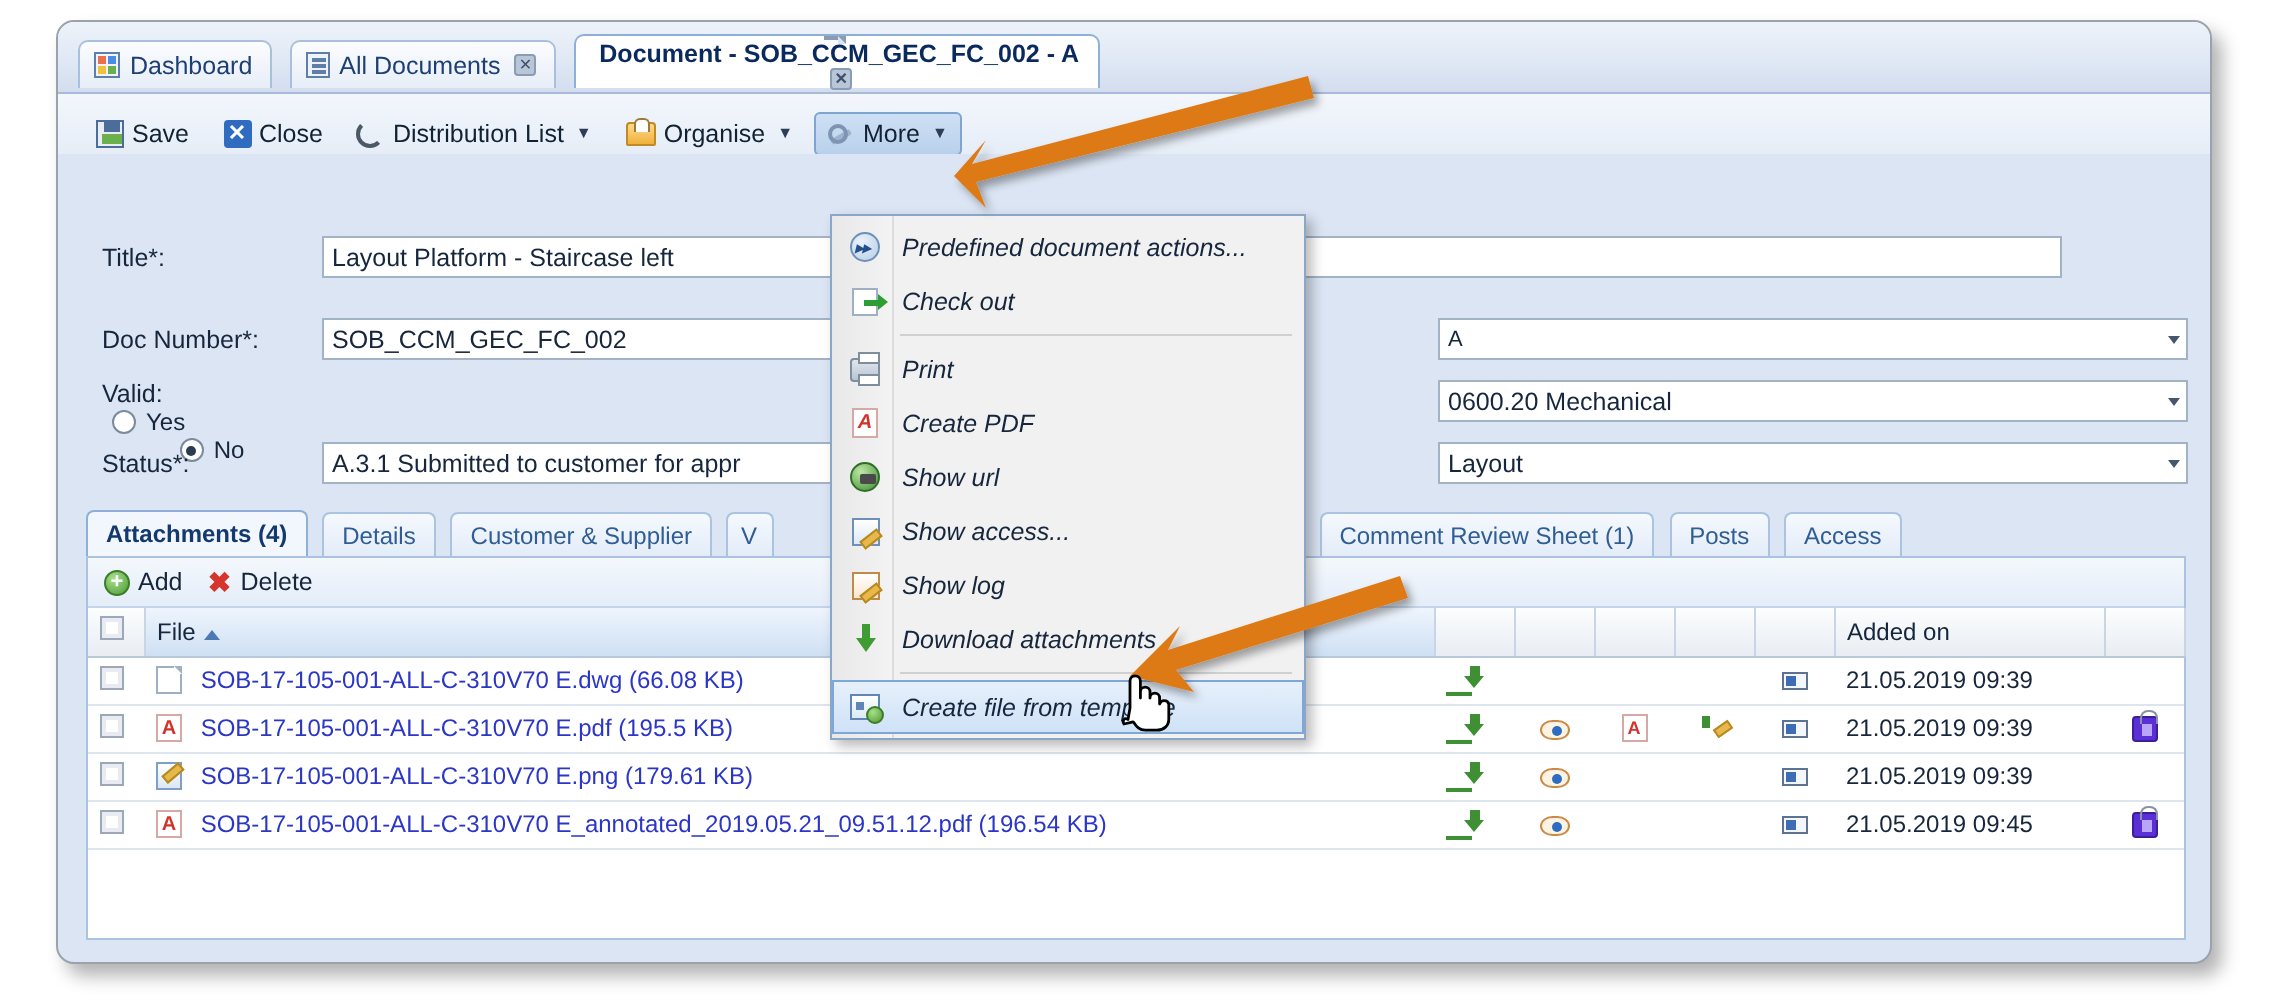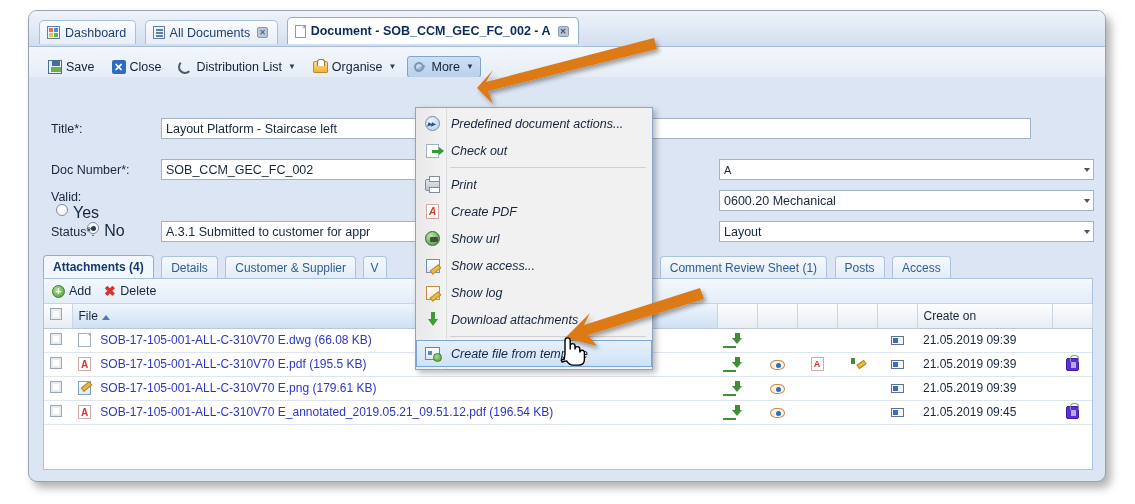--- a/index.html
+++ b/index.html
@@ -44,21 +44,21 @@
     border-bottom: none;
     border-radius: 5px 5px 0 0;
     font-size: 12.5px; color: #1d3f73;
     white-space: nowrap;
     vertical-align: bottom;
   }
   .atab.active {
     background: #ffffff;
     height: 27px; margin-top: 6px;
     border-color: #8fb0d6;
-    font-weight: bold; color: #0a2a5e;
+    font-weight: bold; color: #0a2a5e; flex-direction: column;
   }
   .atab .ttext { margin-left: 5px; }
   .atab .close-x {
     margin-left: 7px; width: 11px; height: 11px;
     background: #b9c6d8; border: 1px solid #8a9cb4;
     color: #40506a; font-size: 8px; line-height: 9px;
     text-align: center; border-radius: 2px;
   }
   .ico { display:inline-block; vertical-align:middle; }
   
@@ -125,21 +125,21 @@
     font-size: 12.5px; color: #16263c;
     padding: 0 4px; display: flex; align-items: center;
     white-space: nowrap; overflow: hidden;
   }
   .fcombo { position: relative; }
   .fcombo .arrow {
     position: absolute; right: 3px; top: 50%; transform: translateY(-50%);
     width:0;height:0;border-left:3px solid transparent;border-right:3px solid transparent;
     border-top:4px solid #46566b;
   }
-  .radio { display:inline-flex; gap:5px; font-size:16px; color:#16263c;}
+  .radio { display:inline-flex; align-items:center; gap:5px; font-size:12px; color:#16263c;}
   .rdot { width:12px;height:12px;border-radius:50%;border:1px solid #7a8b9f;background:#fff;
     display:inline-block;position:relative;}
   .rdot.on::after{content:"";position:absolute;left:2.5px;top:2.5px;width:5px;height:5px;
     border-radius:50%;background:#2b3c52;}
 
   
   .itabs {
     position: absolute; left: 0; top: 244px; width: 100%; height: 24px;
     padding-left: 14px;
   }
@@ -456,21 +456,21 @@
             </th>
             <th class="sorted">
               <span>File</span><span class="sortarw"></span>
             </th>
             <th></th>
             <th></th>
             <th></th>
             <th></th>
             <th></th>
             <th>
-              <span>Create on</span>
+              <span>Added on</span>
             </th>
             <th></th>
           </tr>
         </thead>
         <tbody>
 
           <tr>
             <td><span class="cbx"></span></td>
             <td>
               <span class="ft ft-dwg"></span>

